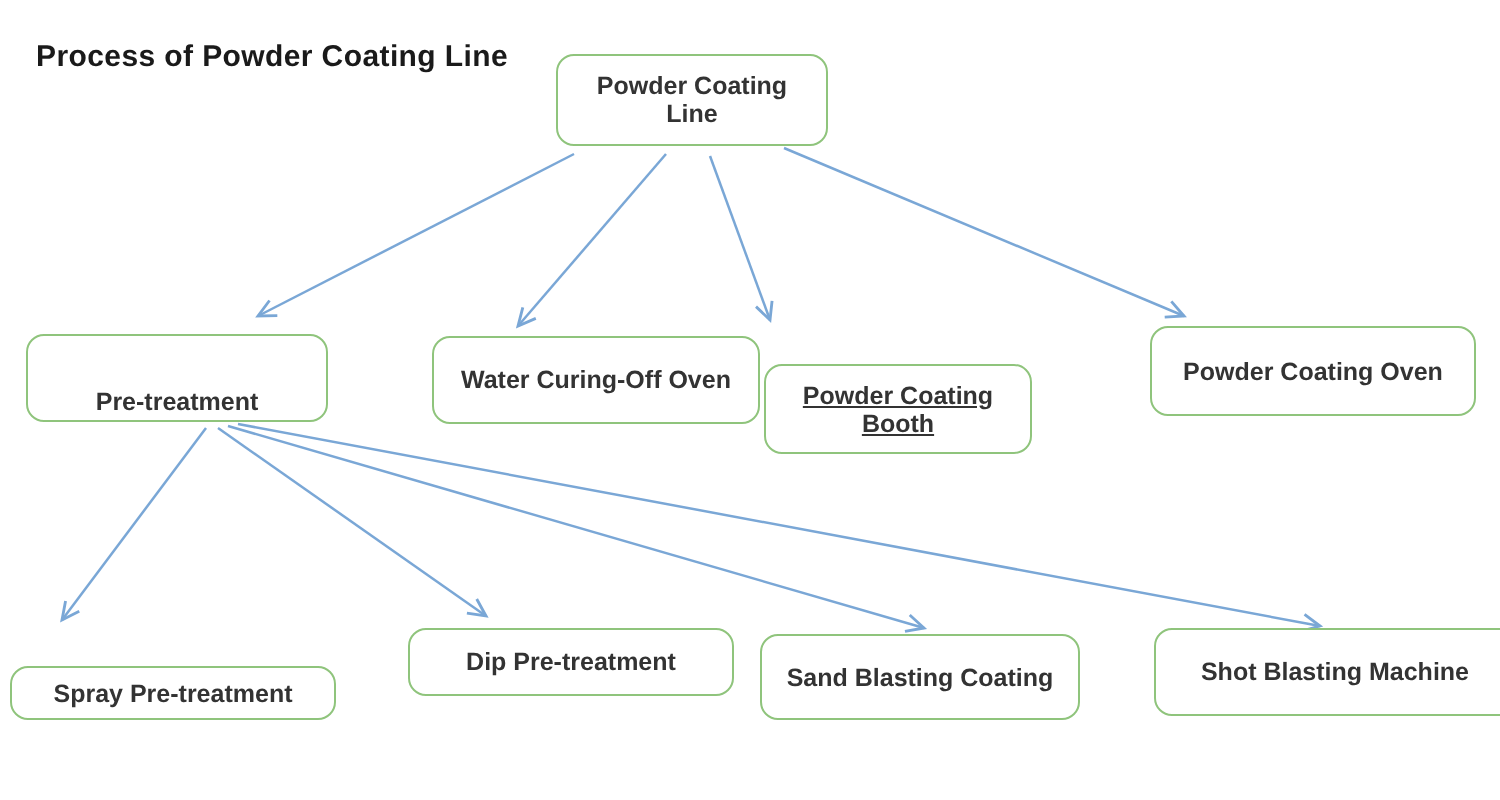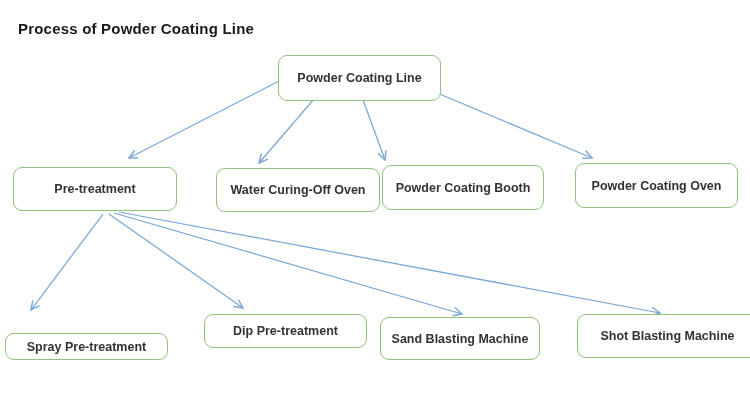--- a/index.html
+++ b/index.html
@@ -18,24 +18,24 @@
     font-size:15px;font-weight:700;color:var(--title);letter-spacing:.2px;
   }
   .node{
     position:absolute;background:#ffffff;
     border:1.6px solid var(--box-border);border-radius:9px;
     display:flex;align-items:center;justify-content:center;text-align:center;
     font-size:12.5px;font-weight:600;color:var(--text);
     box-sizing:border-box;padding:2px 6px;
   }
   
-  #node-root {left:278px;top:27px;width:163px;height:46px;margin-top:28px;}
-  #node-pretreatment {left:13px;top:167px;width:164px;height:44px;}
+  #node-root {left:278px;top:27px;width:136px;height:46px;}
+  #node-pretreatment {left:13px;top:167px;width:151px;height:44px;align-items:flex-end;}
   #node-water-oven {left:200px;top:168px;width:164px;height:44px;margin-left:16px;}
-  #node-booth {left:382px;top:165px;width:162px;height:45px;}
+  #node-booth {left:382px;top:182px;width:134px;height:45px;text-decoration:underline;}
   #node-coating-oven {left:575px;top:163px;width:163px;height:45px;text-align:center;}
   #node-spray {left:5px;top:333px;width:163px;height:27px;text-align:right;}
   #node-dip {left:204px;top:314px;width:163px;height:34px;}
   #node-sand {left:380px;top:317px;width:160px;height:43px;}
   #node-shot {left:577px;top:314px;width:181px;height:44px;text-align:center;}
   svg.connectors{position:absolute;left:0;top:0;pointer-events:none;}
   svg.connectors line{stroke:var(--arrow);stroke-width:1.25;fill:none;}
   svg.connectors .head{stroke:var(--arrow);fill:none;stroke-width:1.2;}
 </style>
 </head>
@@ -78,17 +78,17 @@
   <span>Powder Coating Oven</span>
 </div>
 
 <div class="node" id="node-spray">
   <span>Spray Pre-treatment</span>
 </div>
 <div class="node" id="node-dip">
   <span>Dip Pre-treatment</span>
 </div>
 <div class="node" id="node-sand">
-  <span>Sand Blasting Machine</span>
+  <span>Sand Blasting Coating</span>
 </div>
 <div class="node" id="node-shot">
   <span>Shot Blasting Machine</span>
 </div>
 
 </body></html>

